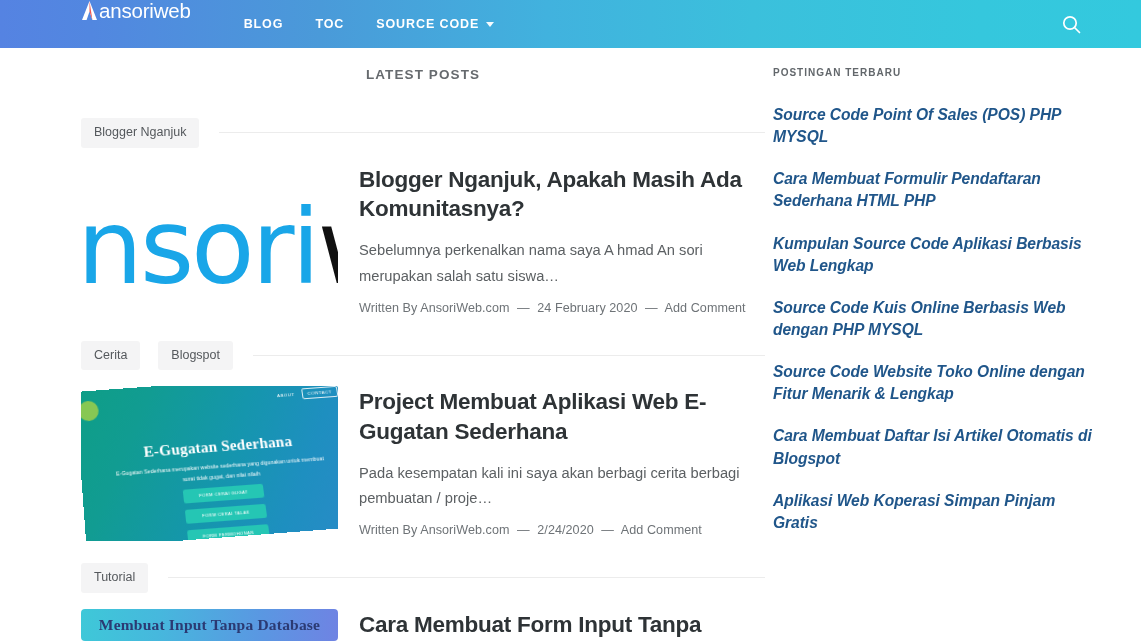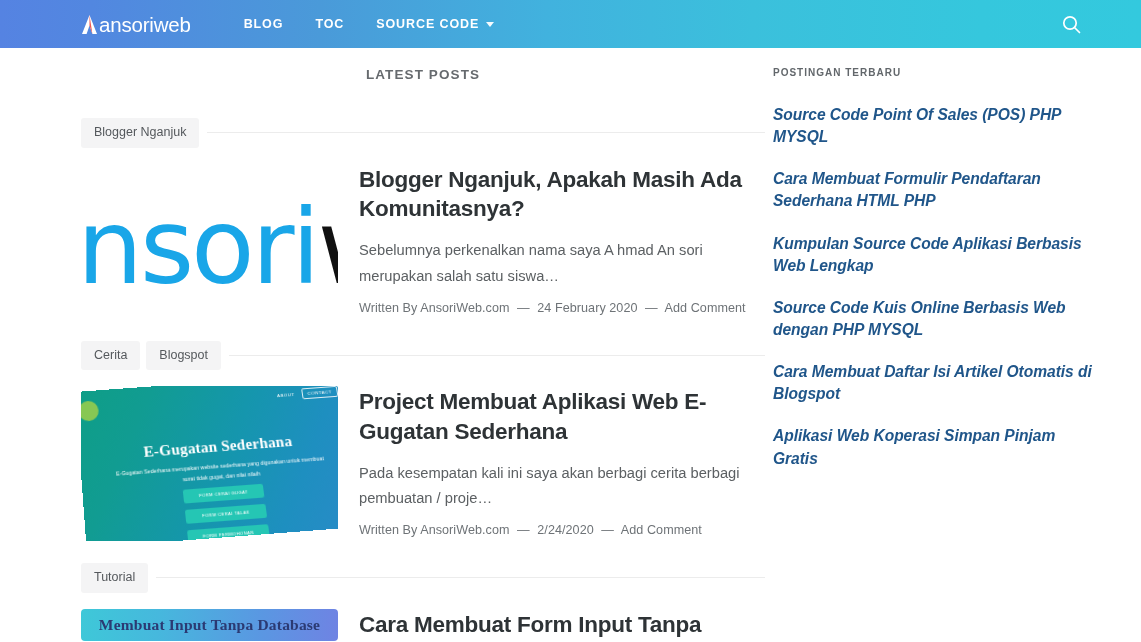--- a/index.html
+++ b/index.html
@@ -26,21 +26,20 @@
                 #3bc0dc 66%,
                 #35c7dd 86%,
                 #33c9de 100%);
     display: flex;
     align-items: center;
     overflow: hidden;
   }
 
   .brand {
     display: flex;
-    align-items: center;
     margin-left: 81px;
     height: 48px;
     text-decoration: none;
     cursor: pointer;
   }
   .brand-mark {
     width: 17px;
     height: 21px;
     margin-right: 1px;
     display: block;
@@ -134,21 +133,21 @@
     text-transform: uppercase;
     margin-bottom: 26px;
   }
 
   
   .post { margin-bottom: 22px; }
 
   .tag-row {
     display: flex;
     align-items: center;
-    gap: 6px;
+    gap: 18px;
     margin-bottom: 16px;
     position: relative;
     text-align: center;
   }
   .tag-chip {
     background: #f4f4f5;
     color: #54585c;
     font-size: 12.5px;
     padding: 8px 13px 9px;
     border-radius: 3px;
@@ -441,20 +440,23 @@
       <li class="side-item">
           <a class="side-link">Cara Membuat Formulir Pendaftaran Sederhana HTML PHP</a>
         </li>
       <li class="side-item">
           <a class="side-link">Kumpulan Source Code Aplikasi Berbasis Web Lengkap</a>
         </li>
       <li class="side-item">
           <a class="side-link">Source Code Kuis Online Berbasis Web dengan PHP MYSQL</a>
         </li>
       <li class="side-item">
+          <a class="side-link">Source Code Website Toko Online dengan Fitur Menarik &amp; Lengkap</a>
+        </li>
+      <li class="side-item">
           <a class="side-link">Cara Membuat Daftar Isi Artikel Otomatis di Blogspot</a>
         </li>
       <li class="side-item">
           <a class="side-link">Aplikasi Web Koperasi Simpan Pinjam Gratis</a>
         </li>
     </ul>
   </aside>
 
 </div>
 

